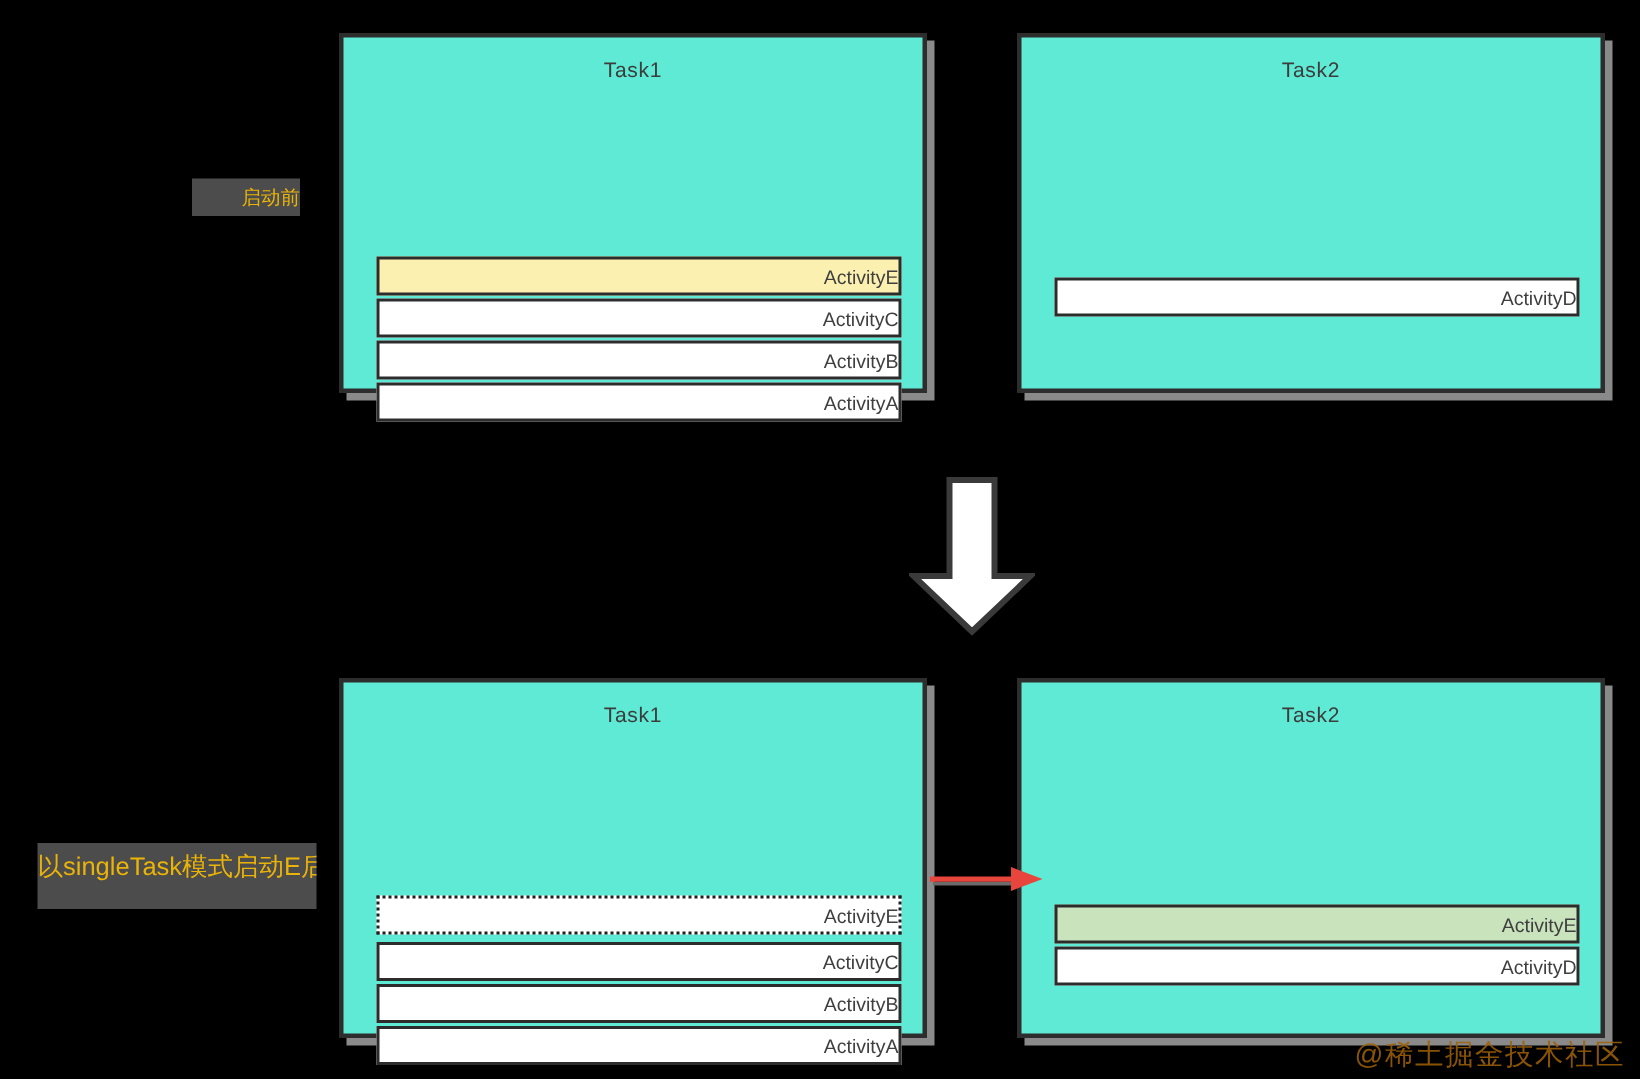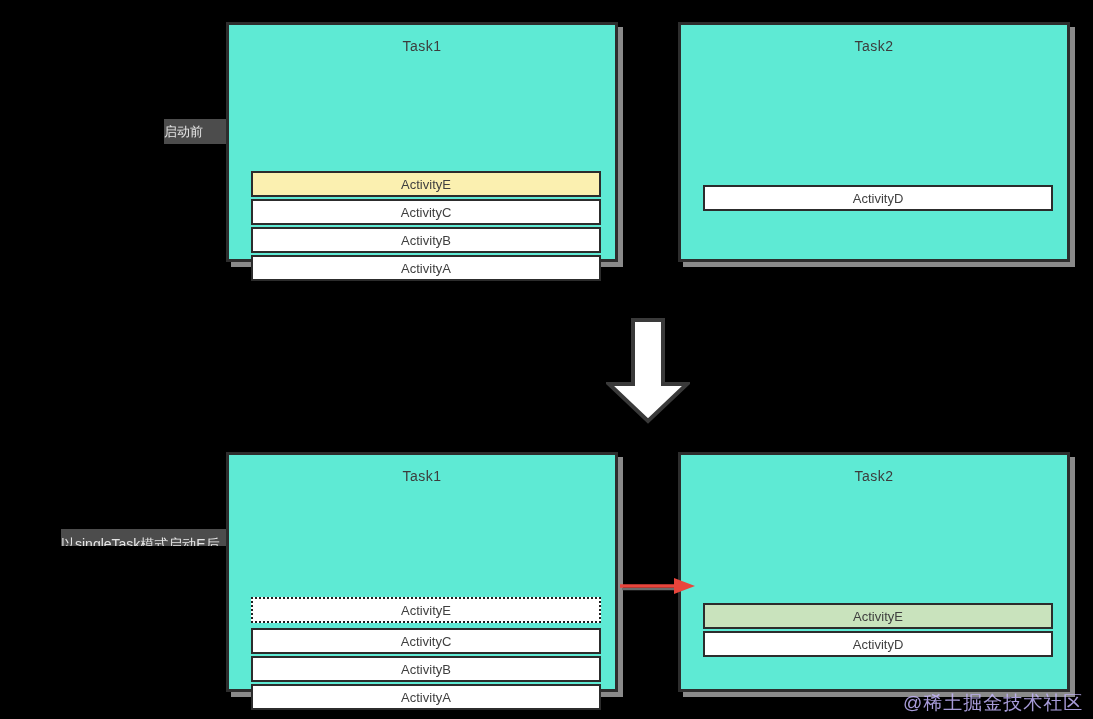--- a/index.html
+++ b/index.html
@@ -12,34 +12,34 @@
     border:3px solid #2d2d2d;box-sizing:border-box;
     box-shadow:5px 5px 0 #8a8a8a;
   }
   .panel-title{
     text-align:center;padding-top:13px;font-size:14px;color:#3c3c3c;letter-spacing:.5px;
   }
   .stack{position:absolute;left:22px;width:350px;}
   .row{
     position:absolute;left:0;width:350px;height:26px;box-sizing:border-box;
     background:#ffffff;border:2px solid #2c2c2c;
-    font-size:13px;color:#3f3f3f;text-align:center;line-height:23px;
+    font-size:13px;color:#3f3f3f;text-align:right;line-height:23px;
   }
   .row.yellow{background:#fbf0b0;}
   .row.green{background:#c9e3bd;}
   .row.dotted{border:2px dotted #1f1f1f;background:#ffffff;}
   .caption{
-    position:absolute;background:#4c4c4c;color:#e5e5e5;
-    text-align:left;box-sizing:border-box;overflow:hidden;white-space:nowrap;margin-left:36px;
+    position:absolute;background:#4c4c4c;color:#eab308;
+    text-align:right;box-sizing:border-box;overflow:hidden;white-space:nowrap;
   }
   .caption.small{left:128px;top:119px;width:72px;height:25px;font-size:13px;line-height:25px;}
-  .caption.large{left:25px;top:529px;width:186px;height:17px;font-size:14px;line-height:31px;}
+  .caption.large{left:25px;top:562px;width:186px;height:44px;font-size:17px;line-height:31px;}
   .arrow-wrap{position:absolute;}
   .watermark{
-    position:absolute;left:903px;top:690px;font-size:19px;color:#c4b5fd;opacity:.85;
+    position:absolute;left:903px;top:690px;font-size:19px;color:#a16207;opacity:.85;
     letter-spacing:1px;z-index:5;
   }
 </style>
 </head>
 <body>
 
 <div class="canvas">
 
   <div class="caption small">启动前</div>
 

